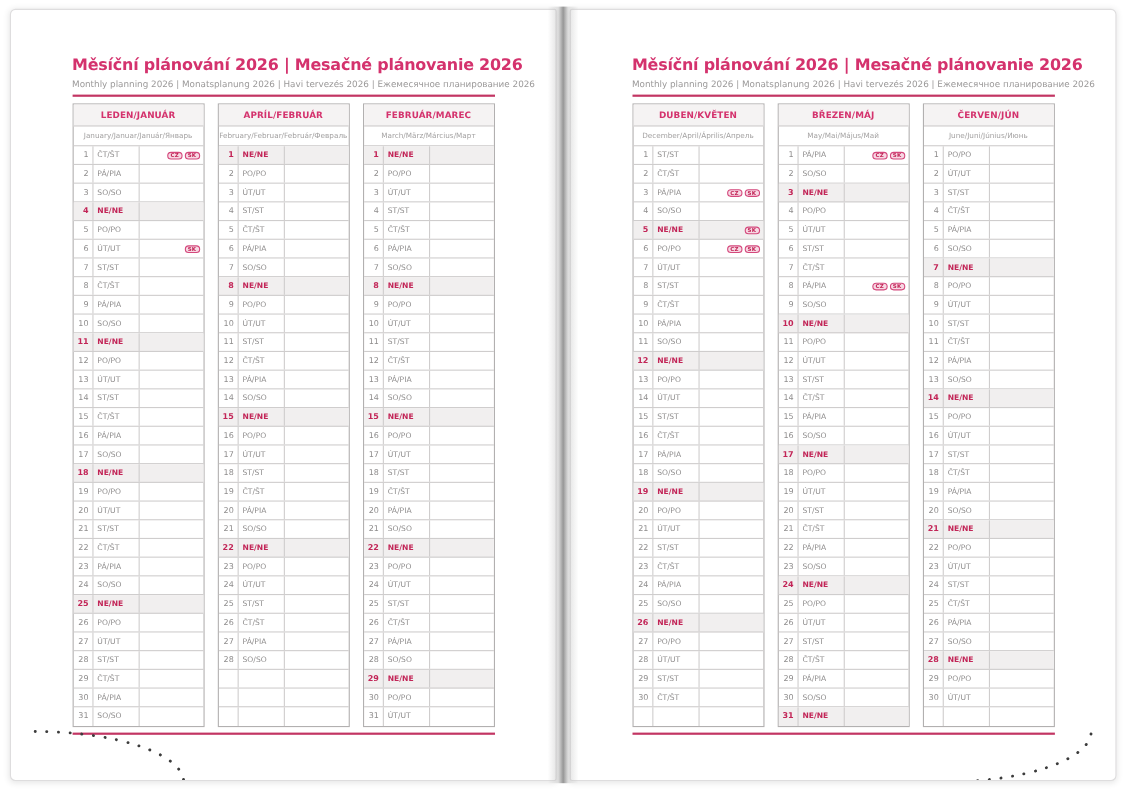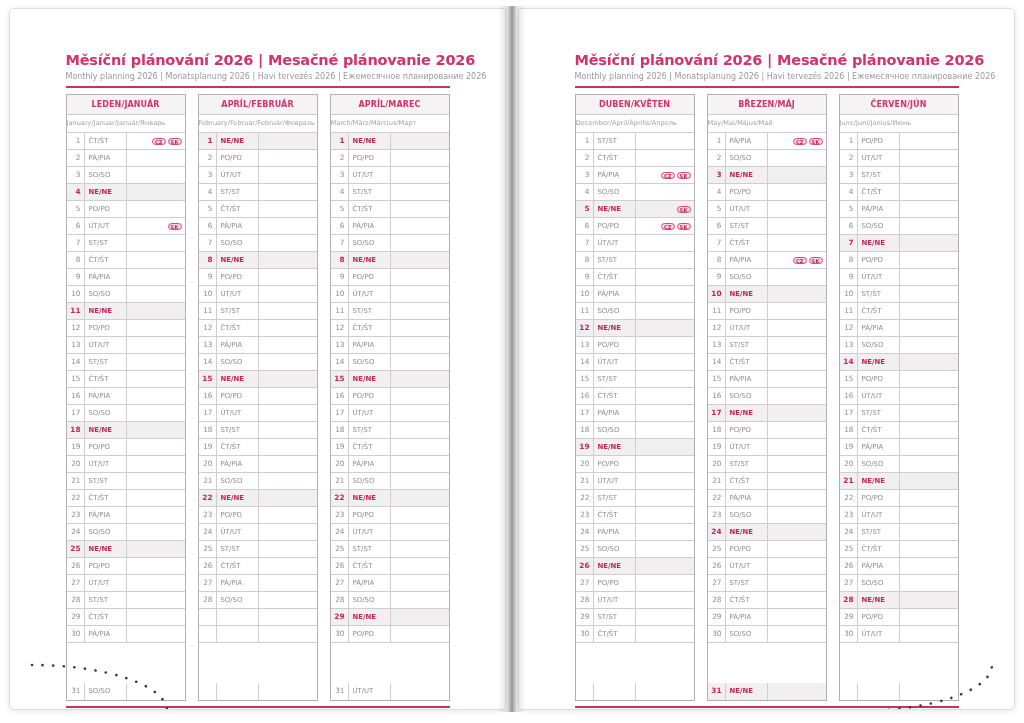--- a/index.html
+++ b/index.html
@@ -50,26 +50,26 @@
   .months { display: flex; gap: 12px; margin-top: 6px; }
   .month { width: 120px; border: 1px solid #b2b0b0; background: #fff; }
   .m-name {
     height: 20px; line-height: 19px; text-align: center;
     background: #f5f3f3; color: var(--pink);
     font-size: 8px; font-weight: bold;
     border-bottom: 1px solid var(--innerline);
     letter-spacing: 0.1px;
   }
   .m-sub {
-    height: 18px; line-height: 17px; 
+    height: 18px; line-height: 17px; text-align: center;
     color: #a3a1a1; font-size: 6.6px;
     border-bottom: 1px solid var(--innerline);
   }
   .d-row { display: flex; height: 17px; border-bottom: 1px solid var(--innerline); }
-  .d-row:last-child { border-bottom: none; margin-top: 40px; }
+  .d-row:last-child { border-bottom: none; }
   .d-num {
     width: 18px; text-align: right; padding-right: 3px;
     font-size: 7.3px; color: var(--graytext); line-height: 16px;
     border-right: 1px solid var(--innerline);
   }
   .d-lab {
     width: 42px; padding-left: 4px;
     font-size: 6.9px; color: var(--graytext); line-height: 16px;
     border-right: 1px solid var(--innerline);
   }
@@ -413,21 +413,21 @@
             <div class="d-lab"></div>
             <div class="d-note"></div>
           </div>
           <div class="d-row">
             <div class="d-num"></div>
             <div class="d-lab"></div>
             <div class="d-note"></div>
           </div>
         </div>
         <div class="month">
-          <div class="m-name">APRÍL/MAREC</div>
+          <div class="m-name">FEBRUÁR/MAREC</div>
           <div class="m-sub">March/März/Március/Март</div>
           <div class="d-row sunday">
             <div class="d-num">1</div>
             <div class="d-lab">NE/NE</div>
             <div class="d-note"></div>
           </div>
           <div class="d-row">
             <div class="d-num">2</div>
             <div class="d-lab">PO/PO</div>
             <div class="d-note"></div>

